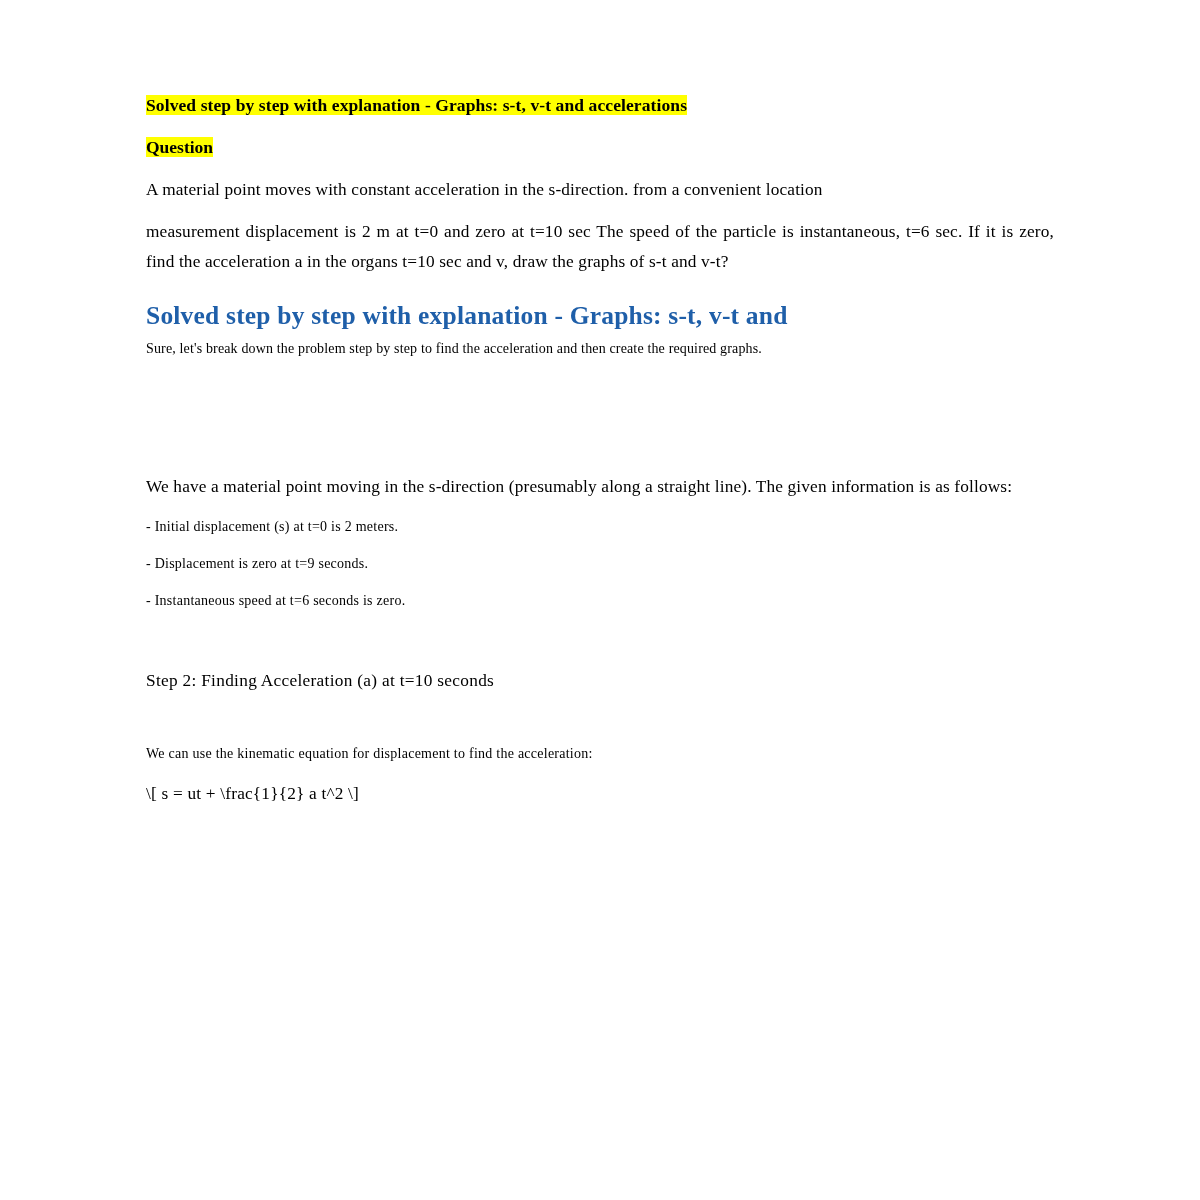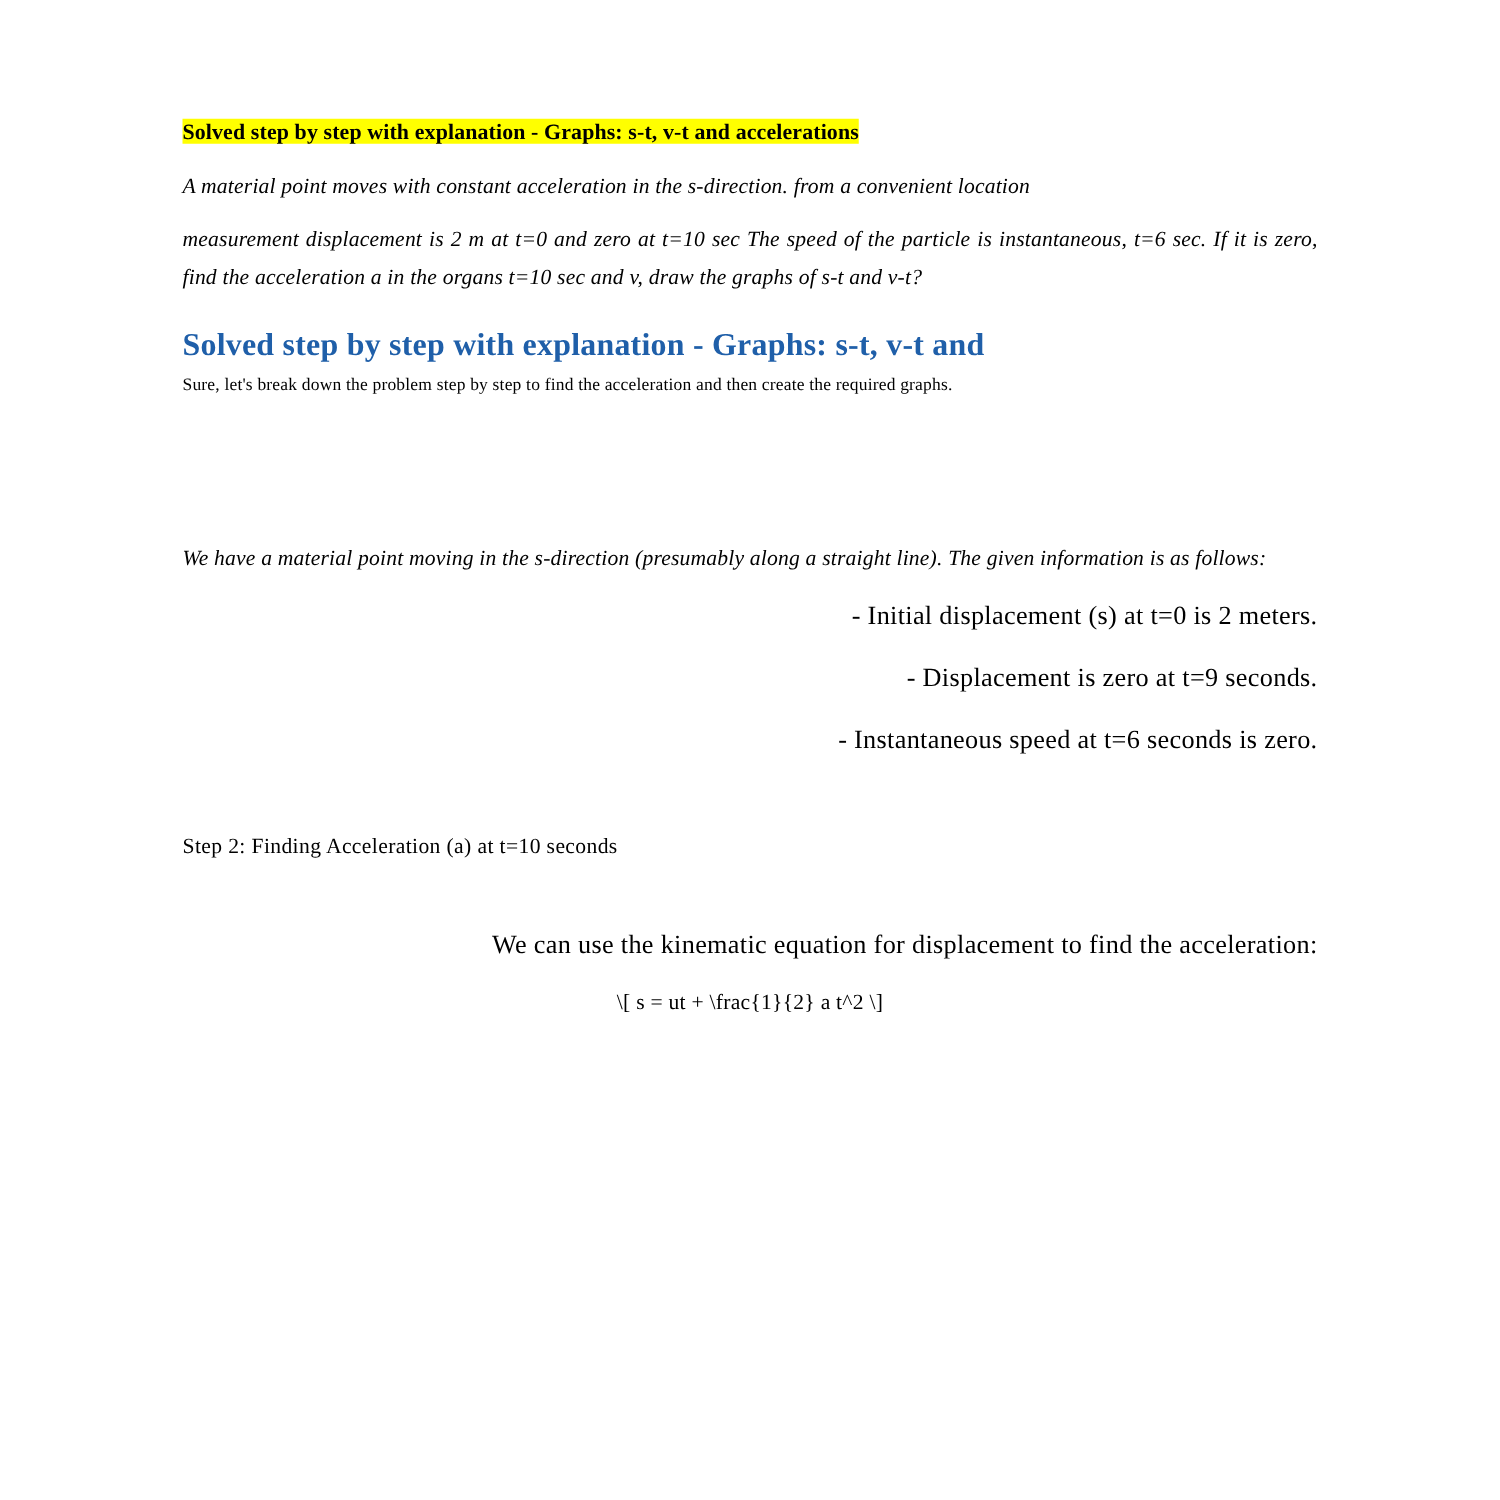--- a/index.html
+++ b/index.html
@@ -45,21 +45,20 @@
   .block-label {
     margin: 0 0 14px 0;
   }
   p.body {
     margin: 0 0 13px 0;
     font-size: 17.3px;
     line-height: 1.72;
     text-align: justify;
     text-justify: inter-word;
     letter-spacing: 0.15px;
-    font-style: italic;
   }
   .answer-heading {
     color: #1f5fa9;
     font-weight: bold;
     font-size: 25.5px;
     line-height: 1.18;
     text-align: justify;
     text-justify: inter-word;
     margin: 24px 0 6px 0;
     letter-spacing: 0.2px;
@@ -78,43 +77,44 @@
     margin: 0;
     font-size: 17.3px;
     line-height: 1.72;
     letter-spacing: 0.3px;
   }
   .spacer-lg { height: 52px; }
   .spacer-md { height: 46px; }
   .spacer-sm { height: 40px; }
   .bullet {
     margin: 0 0 13px 0;
-    font-size: 21px;
+    font-size: 14px;
     line-height: 1.72;
     letter-spacing: 0.25px;
-    text-align: right;
   }
   .formula {
     margin: 0;
     font-size: 17.3px;
     line-height: 1.72;
     letter-spacing: 0.2px;
-    text-align: center;
   }
 </style>
 </head>
 <body>
 
 <div class="page">
   <div class="content">
 
     <div class="block-title">
       <span class="hl-title">Solved step by step with explanation - Graphs: s-t, v-t and accelerations</span>
     </div>
 
+    <div class="block-label">
+      <span class="hl-label">Question</span>
+    </div>
 
     <p class="body">A material point moves with constant acceleration in the s-direction. from a convenient location</p>
 
     <p class="body">measurement displacement is 2 m at t=0 and zero at t=10 sec The speed of the particle is instantaneous, t=6 sec. If it is zero, find the acceleration a in the organs t=10 sec and v, draw the graphs of s-t and v-t?</p>
 
 
     <div class="answer-heading">
       <span>Solved step by step with explanation - Graphs: s-t, v-t and</span>
     </div>
 

